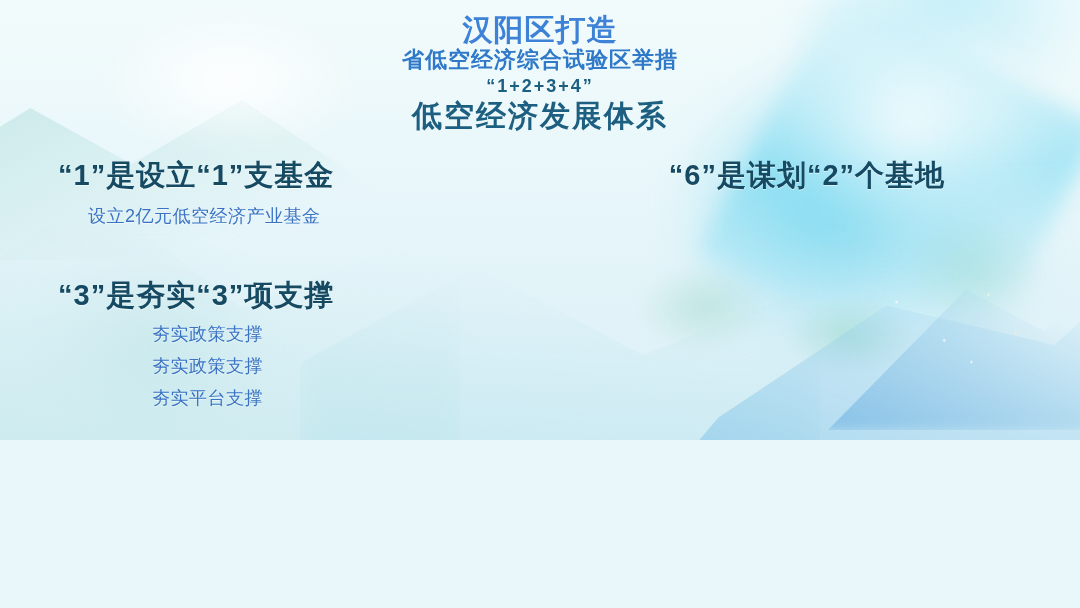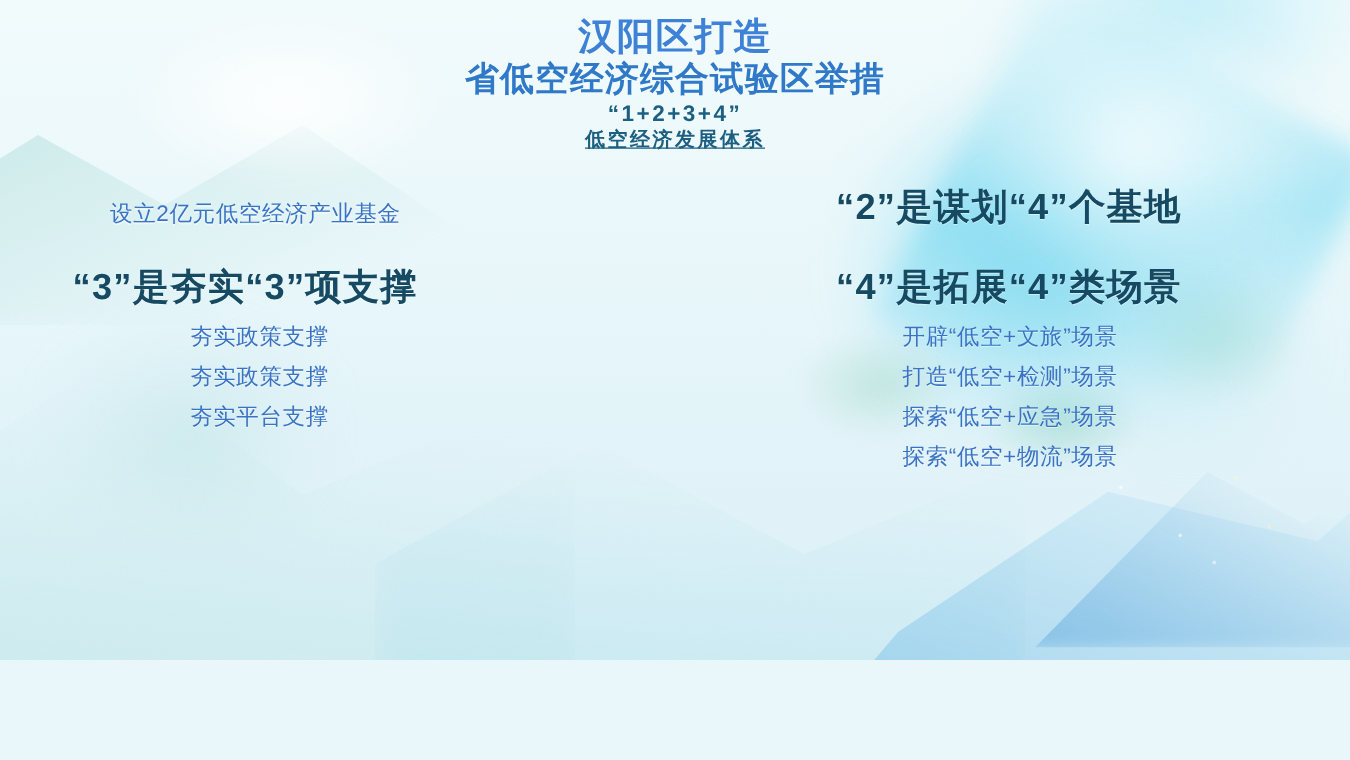--- a/index.html
+++ b/index.html
@@ -3,21 +3,21 @@
 <meta charset="utf-8">
 <title>汉阳区打造省低空经济综合试验区举措</title>
 <style>
   html,body{margin:0;padding:0;}
   body{
     width:1080px;height:608px;overflow:hidden;
     font-family:"Liberation Sans","DejaVu Sans",sans-serif;
     background:#eaf7fa;
   }
   #poster{
-    position:relative;width:1080px;height:528px;overflow:hidden;
+    position:relative;width:1080px;height:440px;overflow:hidden;
     background:
       linear-gradient(180deg,#f2fbfc 0%, #e9f7fa 38%, #e3f4f9 62%, #dcf0f7 100%);
   }
 
   
   .bg{position:absolute;pointer-events:none;}
 
   .bg-topright{
     top:-120px;right:-140px;width:640px;height:520px;
     background:
@@ -133,35 +133,34 @@
     line-height:1.04;
     white-space:nowrap;
   }
   .t1{
     font-size:30px;
     color:#3d82d6;
     text-shadow:0 1px 0 rgba(255,255,255,.55);
     margin-bottom:4px;
   }
   .t2{
-    font-size:27px;
+    font-size:22px;
     color:#2f79c8;
     margin-bottom:5px;
   }
   .t3{
     font-size:18px;
     color:#1d5f80;
     letter-spacing:2px;
     margin-bottom:4px;
   }
   .t4{
-    font-size:16px;
+    font-size:30px;
     color:#1d5f80;
     letter-spacing:2px;
-    text-decoration:underline;
   }
 
   
   .grid{
     position:relative;z-index:5;
     margin-top:26px;
     display:grid;
     grid-template-columns:540px 540px;
     grid-template-rows:auto auto;
     row-gap:16px;
@@ -193,21 +192,21 @@
     letter-spacing:.5px;
     line-height:1.0;
     margin-bottom:16px;
     white-space:nowrap;
     text-shadow:0 1px 0 rgba(255,255,255,.5);
   }
   .col-l .blist{padding-left:48px;}
   .col-r .blist{padding-right:4px;}
 
   
-  .row2 .bhead{margin-top:0;}
+  .row2 .bhead{margin-top:20px;}
   .row2 .blist{margin-top:12px;}
   .row2 .blist li{margin-bottom:14px;}
   .col-l.row2 .blist{padding-left:112px;}
 </style>
 </head>
 <body>
 
 <div id="poster">
 
   <div class="bg bg-topleft-mtn"></div>
@@ -230,42 +229,34 @@
   <div class="title-block">
     <div class="t-line t1">汉阳区打造</div>
     <div class="t-line t2">省低空经济综合试验区举措</div>
     <div class="t-line t3">“1+2+3+4”</div>
     <div class="t-line t4">低空经济发展体系</div>
   </div>
 
   <div class="grid">
 
     <div class="block col-l">
+      <div class="bhead">“1”是设立“1”支基金</div>
       <ul class="blist">
         <li>设立2亿元低空经济产业基金</li>
       </ul>
     </div>
 
     <div class="block col-r">
-      <div class="bhead">“2”是谋划“4”个基地</div>
+      <div class="bhead">“6”是谋划“2”个基地</div>
     </div>
 
     <div class="block col-l row2">
       <div class="bhead">“3”是夯实“3”项支撑</div>
       <ul class="blist">
         <li>夯实政策支撑</li>
         <li>夯实政策支撑</li>
         <li>夯实平台支撑</li>
       </ul>
     </div>
 
-    <div class="block col-r row2">
-      <div class="bhead">“4”是拓展“4”类场景</div>
-      <ul class="blist">
-        <li>开辟“低空+文旅”场景</li>
-        <li>打造“低空+检测”场景</li>
-        <li>探索“低空+应急”场景</li>
-        <li>探索“低空+物流”场景</li>
-      </ul>
-    </div>
 
   </div>
 </div>
 
 </body></html>

